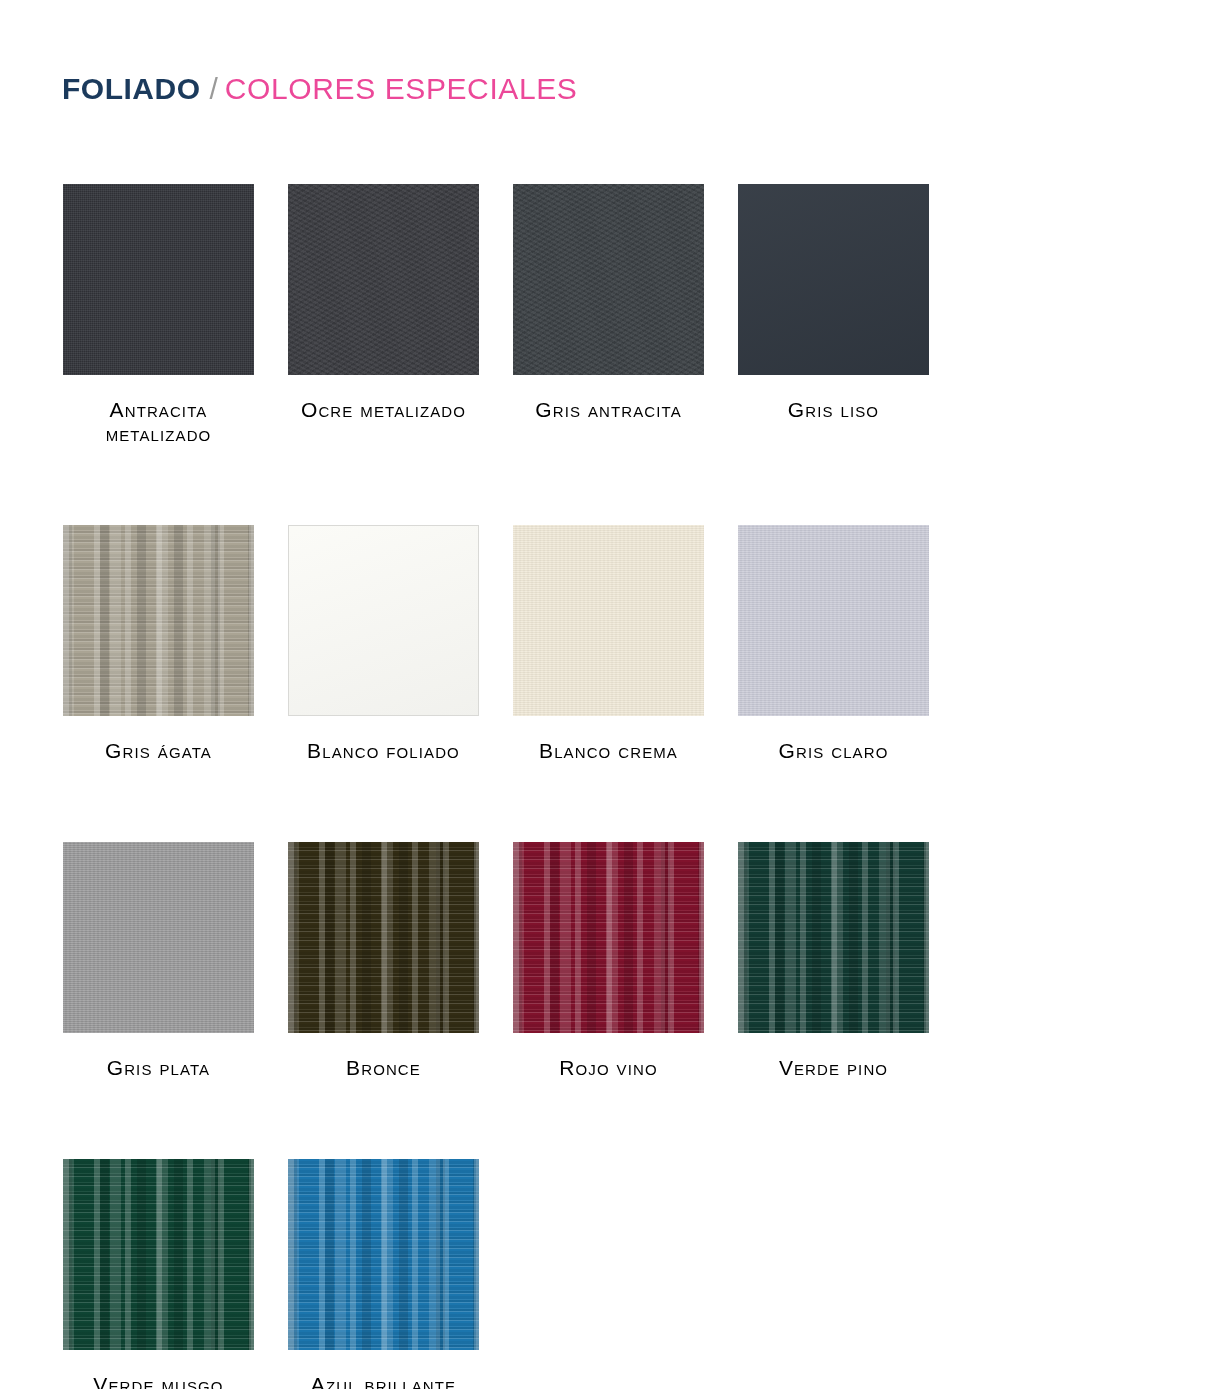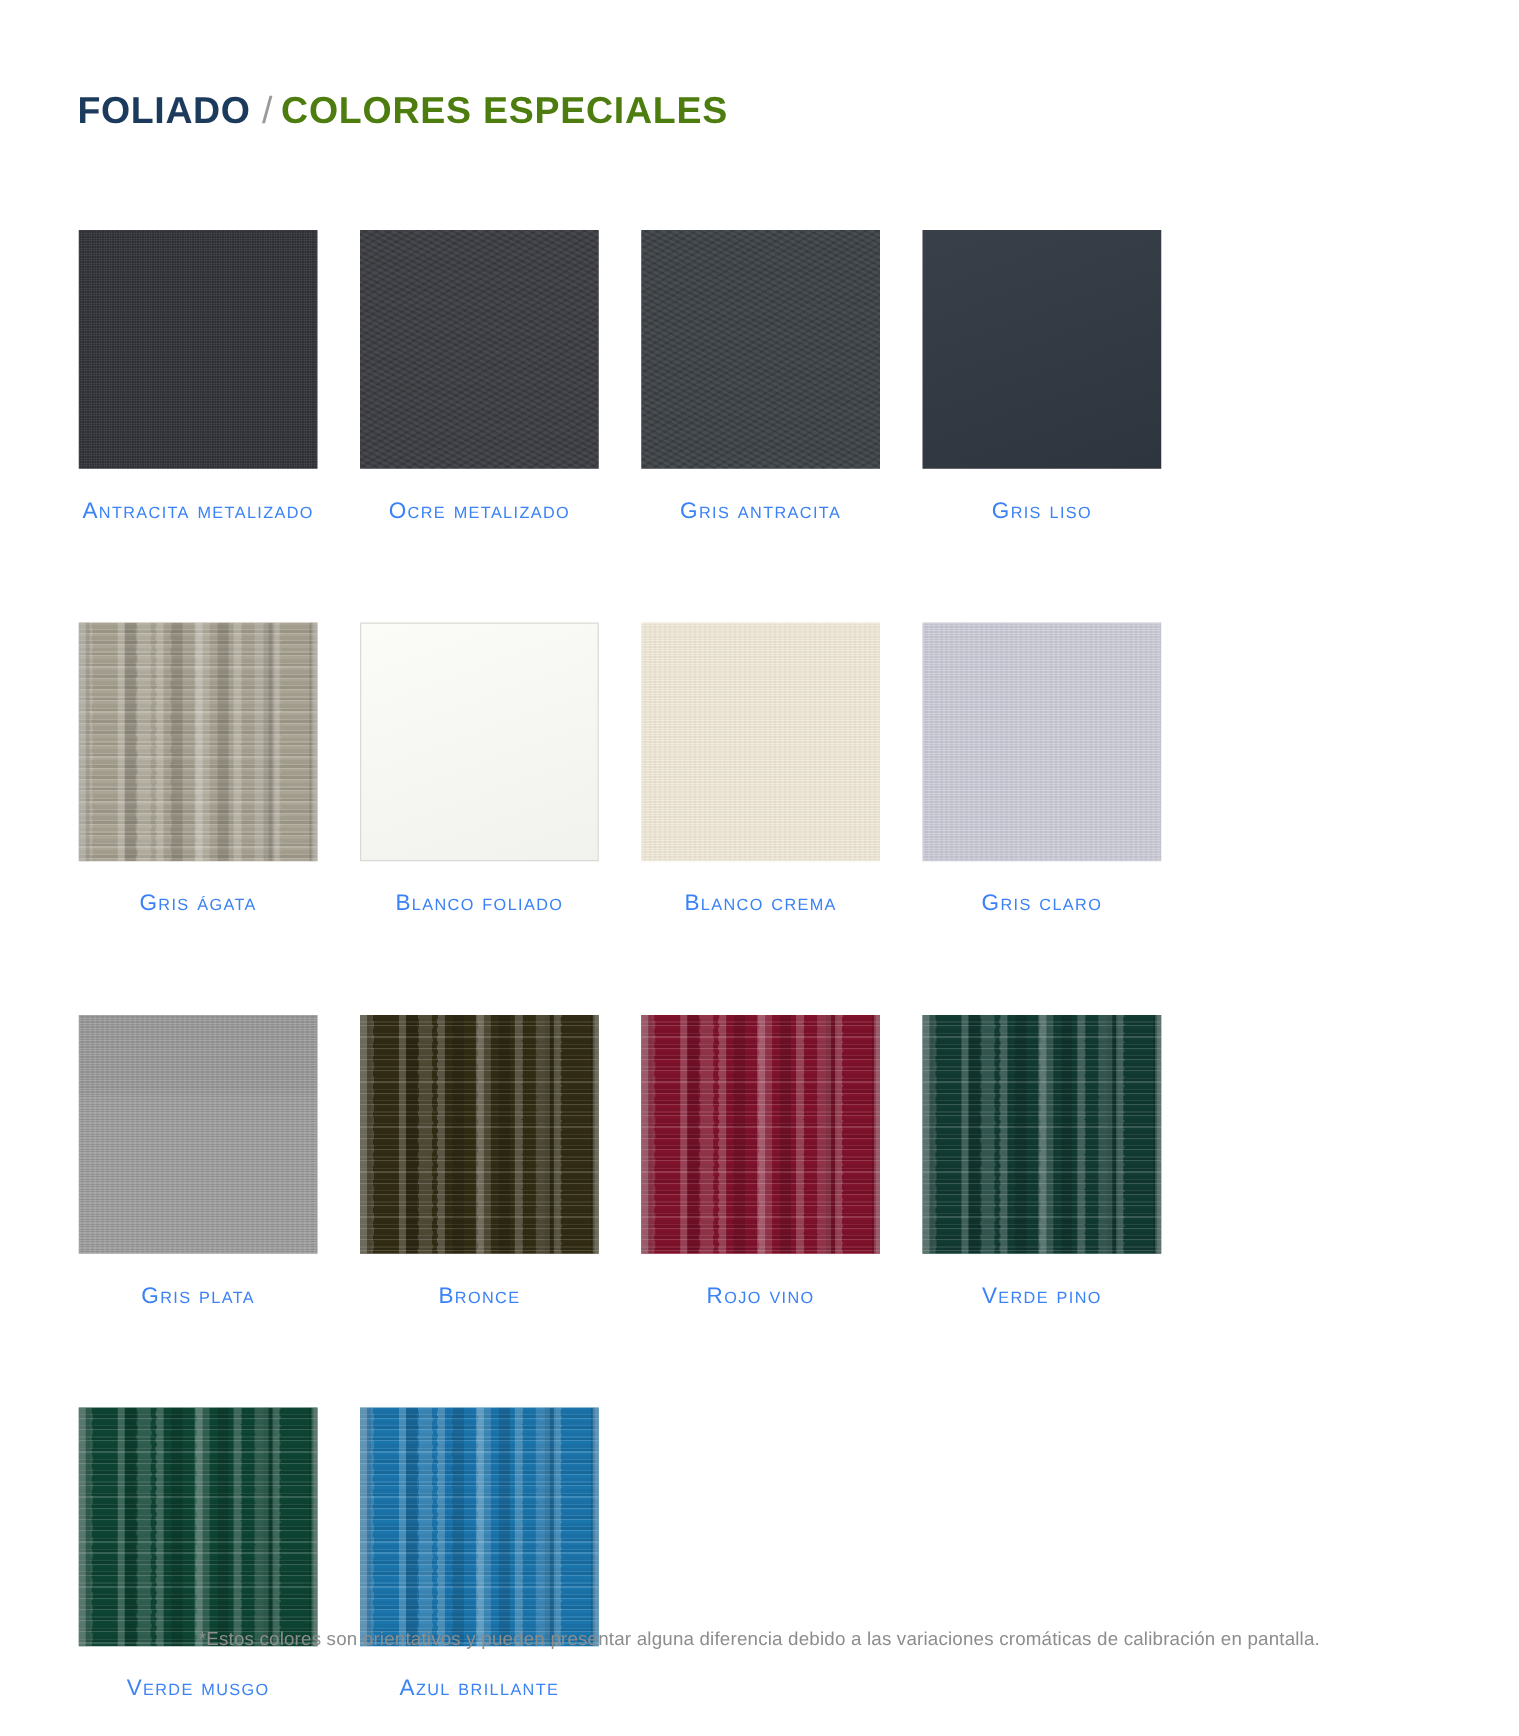--- a/index.html
+++ b/index.html
@@ -35,23 +35,23 @@
     color: #1b3a5c;
   }
   #title-sep {
     font-size: 30px;
     font-weight: 300;
     color: #9a9a99;
     margin: 0 7px 0 9px;
   }
   #title-sub {
     font-size: 30px;
-    font-weight: 700;
+    font-weight: 400;
     letter-spacing: 0.6px;
-    color: #4d7c0f;
+    color: #ec4899;
   }
 
   
   #grid {
     position: absolute;
     left: 63px;
     top: 184px;
     width: 1090px;
     display: flex;
     flex-wrap: wrap;
@@ -68,24 +68,24 @@
     background: #cccccc;
   }
   .swatch .tex {
     position: absolute;
     inset: 0;
   }
   .cell-label {
     width: 191px;
     margin-top: 23px;
     text-align: center;
-    font-size: 18px;
+    font-size: 21px;
     font-weight: 400;
     letter-spacing: 1.1px;
-    color: #3b82f6;
+    color: #000000;
     font-variant: small-caps;
     text-transform: lowercase;
   }
   .cell-label::first-letter { text-transform: uppercase; }
 
   
   
   .t-grain {
     background-image:
       repeating-linear-gradient(0deg, rgba(255,255,255,0.055) 0 1px, rgba(0,0,0,0.05) 1px 2px),
@@ -251,15 +251,14 @@
         <div class="cell-label">Verde musgo</div>
       </div>
       <div class="cell">
         <div class="swatch" style="background: rgb(27, 117, 173);">
           <div class="tex t-foliado"></div>
         </div>
         <div class="cell-label">Azul brillante</div>
       </div>
     </div>
 
-  <div id="footer-note">*Estos colores son orientativos y pueden presentar alguna diferencia debido a las variaciones cromáticas de calibración en pantalla.</div>
 
 </div>
 
 </body></html>

